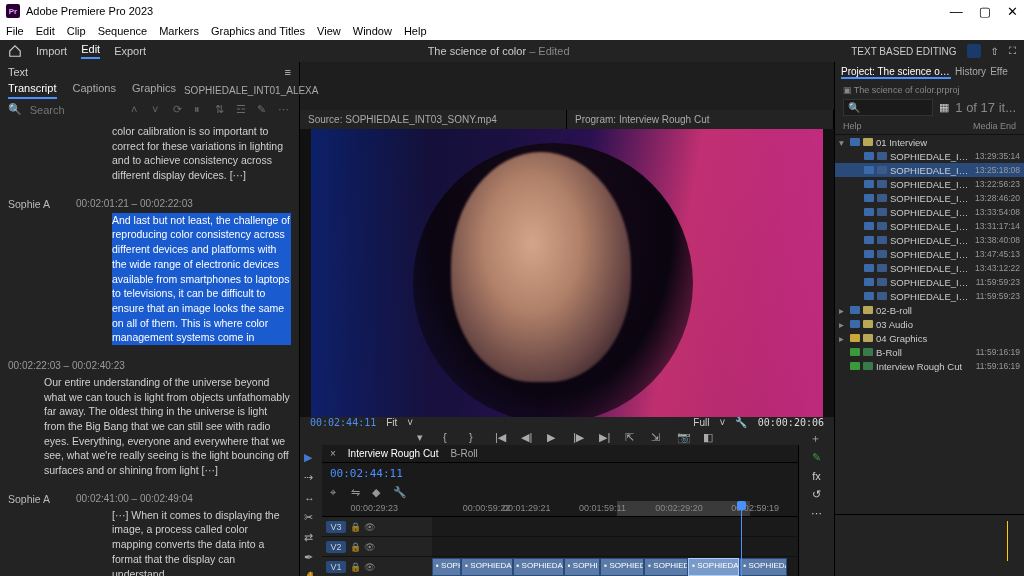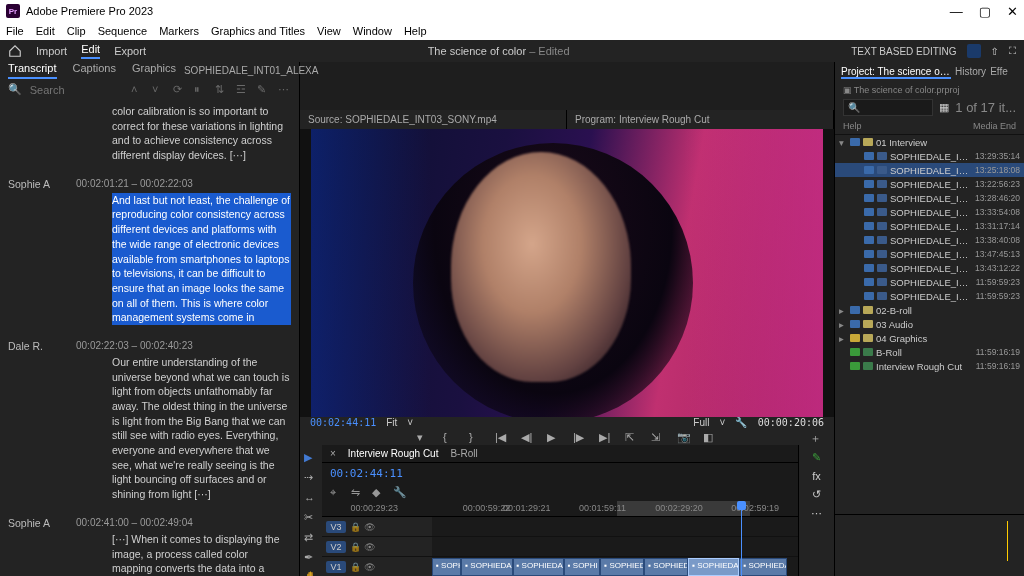--- a/index.html
+++ b/index.html
@@ -156,20 +156,24 @@
     <span>TEXT BASED EDITING</span>
     <span class="sq"></span>
     <span>⇧</span>
     <span>⛶</span>
   </div>
 </div>
 
 <div class="main">
 
   <div class="left-panel">
+    <div class="lp-head">
+      <span>Text</span>
+      <span>≡</span>
+    </div>
     <div style="display:flex; align-items:center; padding-right:0;">
       <div class="lp-tabs">
         <span class="act">Transcript</span>
         <span>Captions</span>
         <span>Graphics</span>
       </div>
       <span style="font-size:10px;color:#aaa;">SOPHIEDALE_INT01_ALEXA</span>
     </div>
     <div class="lp-search">
       <span>🔍</span>
@@ -191,21 +195,20 @@
           </div>
         </div>
         <div class="entry">
           <div class="speaker">Sophie A</div>
           <div class="body">
             <div class="tc">00:02:01:21 – 00:02:22:03</div>
             <div class="txt hl">And last but not least, the challenge of reproducing color consistency across different devices and platforms with the wide range of electronic devices available from smartphones to laptops to televisions, it can be difficult to ensure that an image looks the same on all of them. This is where color management systems come in</div>
           </div>
         </div>
         <div class="entry">
-          <div class="speaker">Dale R.</div>
           <div class="body">
             <div class="tc">00:02:22:03 – 00:02:40:23</div>
             <div class="txt">Our entire understanding of the universe beyond what we can touch is light from objects unfathomably far away. The oldest thing in the universe is light from the Big Bang that we can still see with radio eyes. Everything, everyone and everywhere that we see, what we're really seeing is the light bouncing off surfaces and or shining from light [···]</div>
           </div>
         </div>
         <div class="entry">
           <div class="speaker">Sophie A</div>
           <div class="body">
             <div class="tc">00:02:41:00 – 00:02:49:04</div>
             <div class="txt">[···] When it comes to displaying the image, a process called color mapping converts the data into a format that the display can understand.</div>

